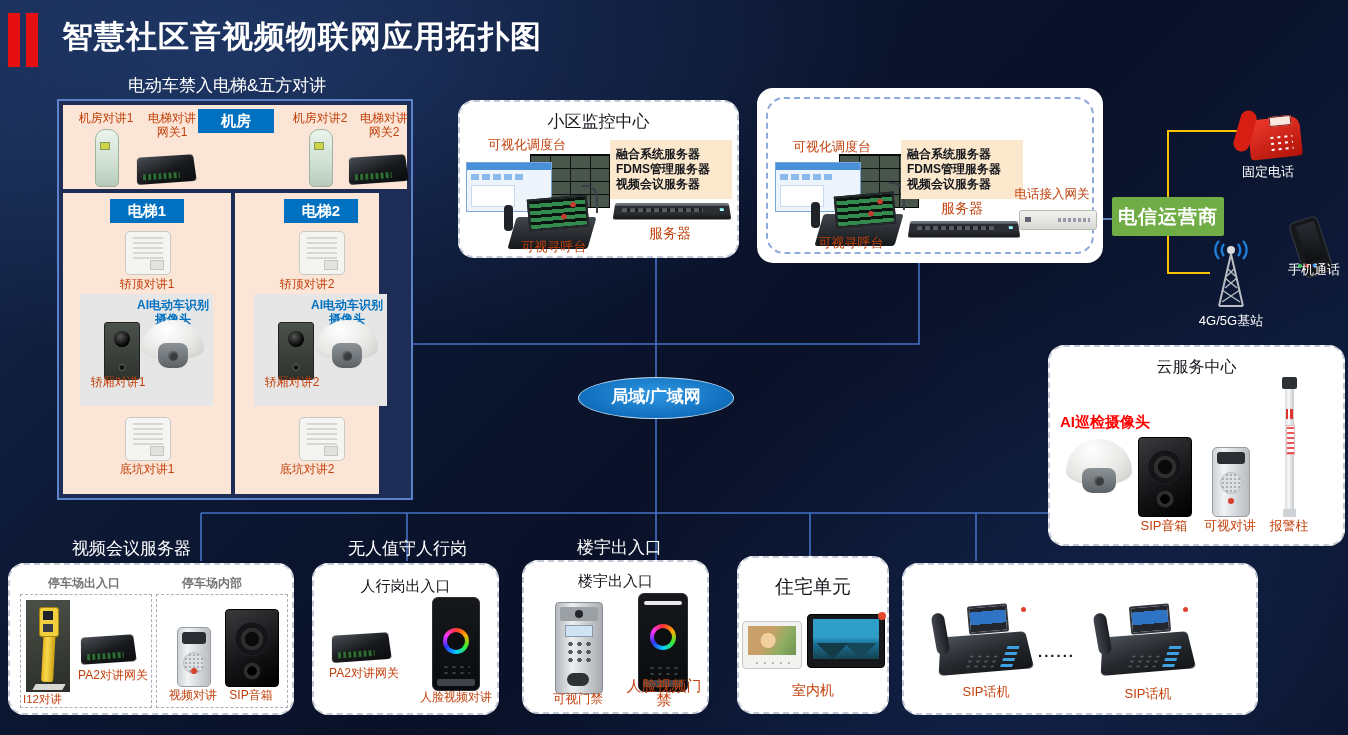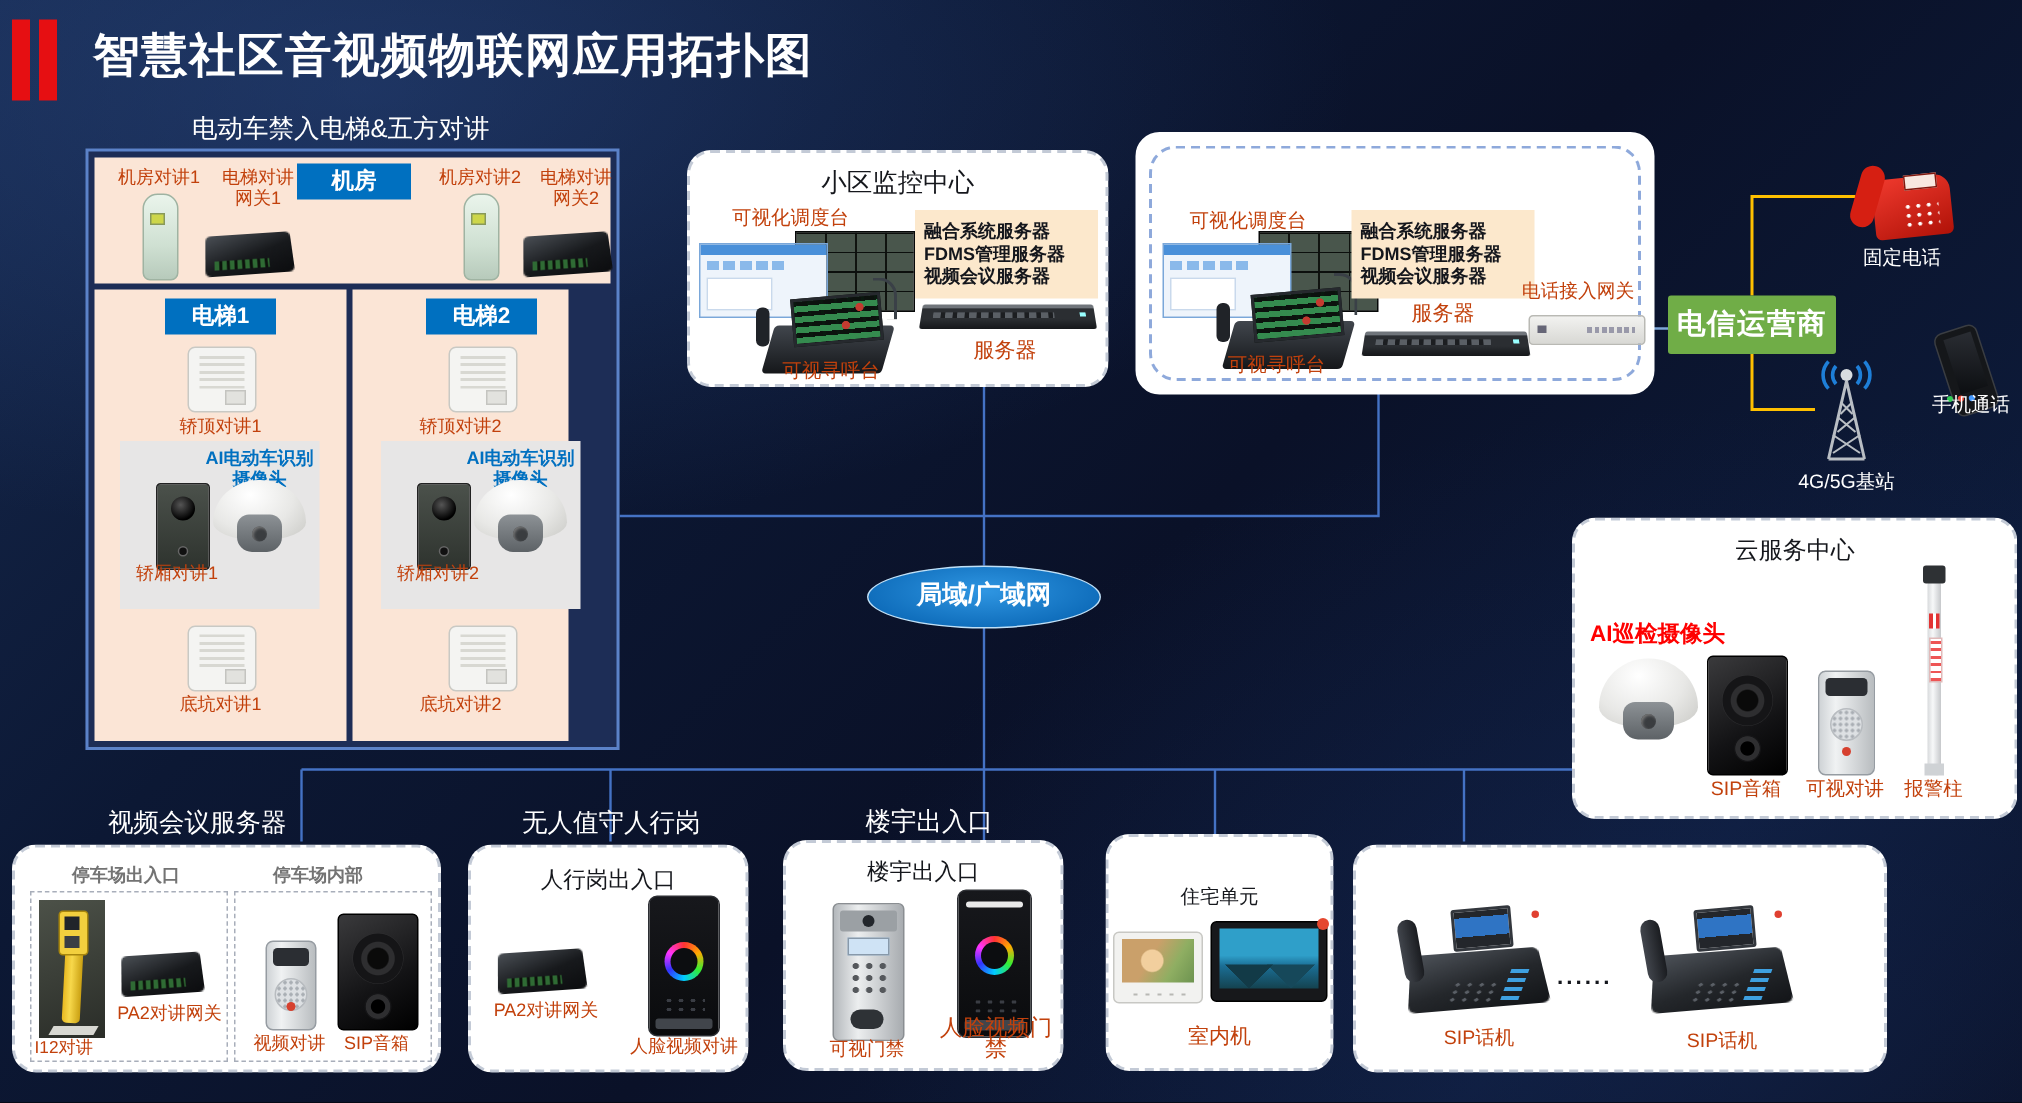--- a/index.html
+++ b/index.html
@@ -415,21 +415,21 @@
         <i class="light"></i>
         <i class="ring"></i>
         <i class="hole"></i>
         <i class="keys"></i>
         <i class="bar"></i>
       </div>
     <div class="lb" style="left:100px;top:117px;width:80px;font-size:15px">人脸视频门禁</div>
   </div>
 
   <div class="panel" style="left:737px;top:556px;width:152px;height:158px">
-    <div class="ptitle" style="top:31px;font-size:13px">住宅单元</div>
+    <div class="ptitle" style="top:16px;font-size:19px">住宅单元</div>
     <div class="dev d-monw" style="left:3px;top:63px">
         <i class="scr"></i>
         <i class="btns"></i>
       </div>
     <div class="dev d-monb" style="left:68px;top:56px">
         <i class="scr"></i>
         <i class="mt"></i>
         <i class="red"></i>
       </div>
     <div class="lb" style="left:0;top:126px;width:100%;font-size:14px">室内机</div>

